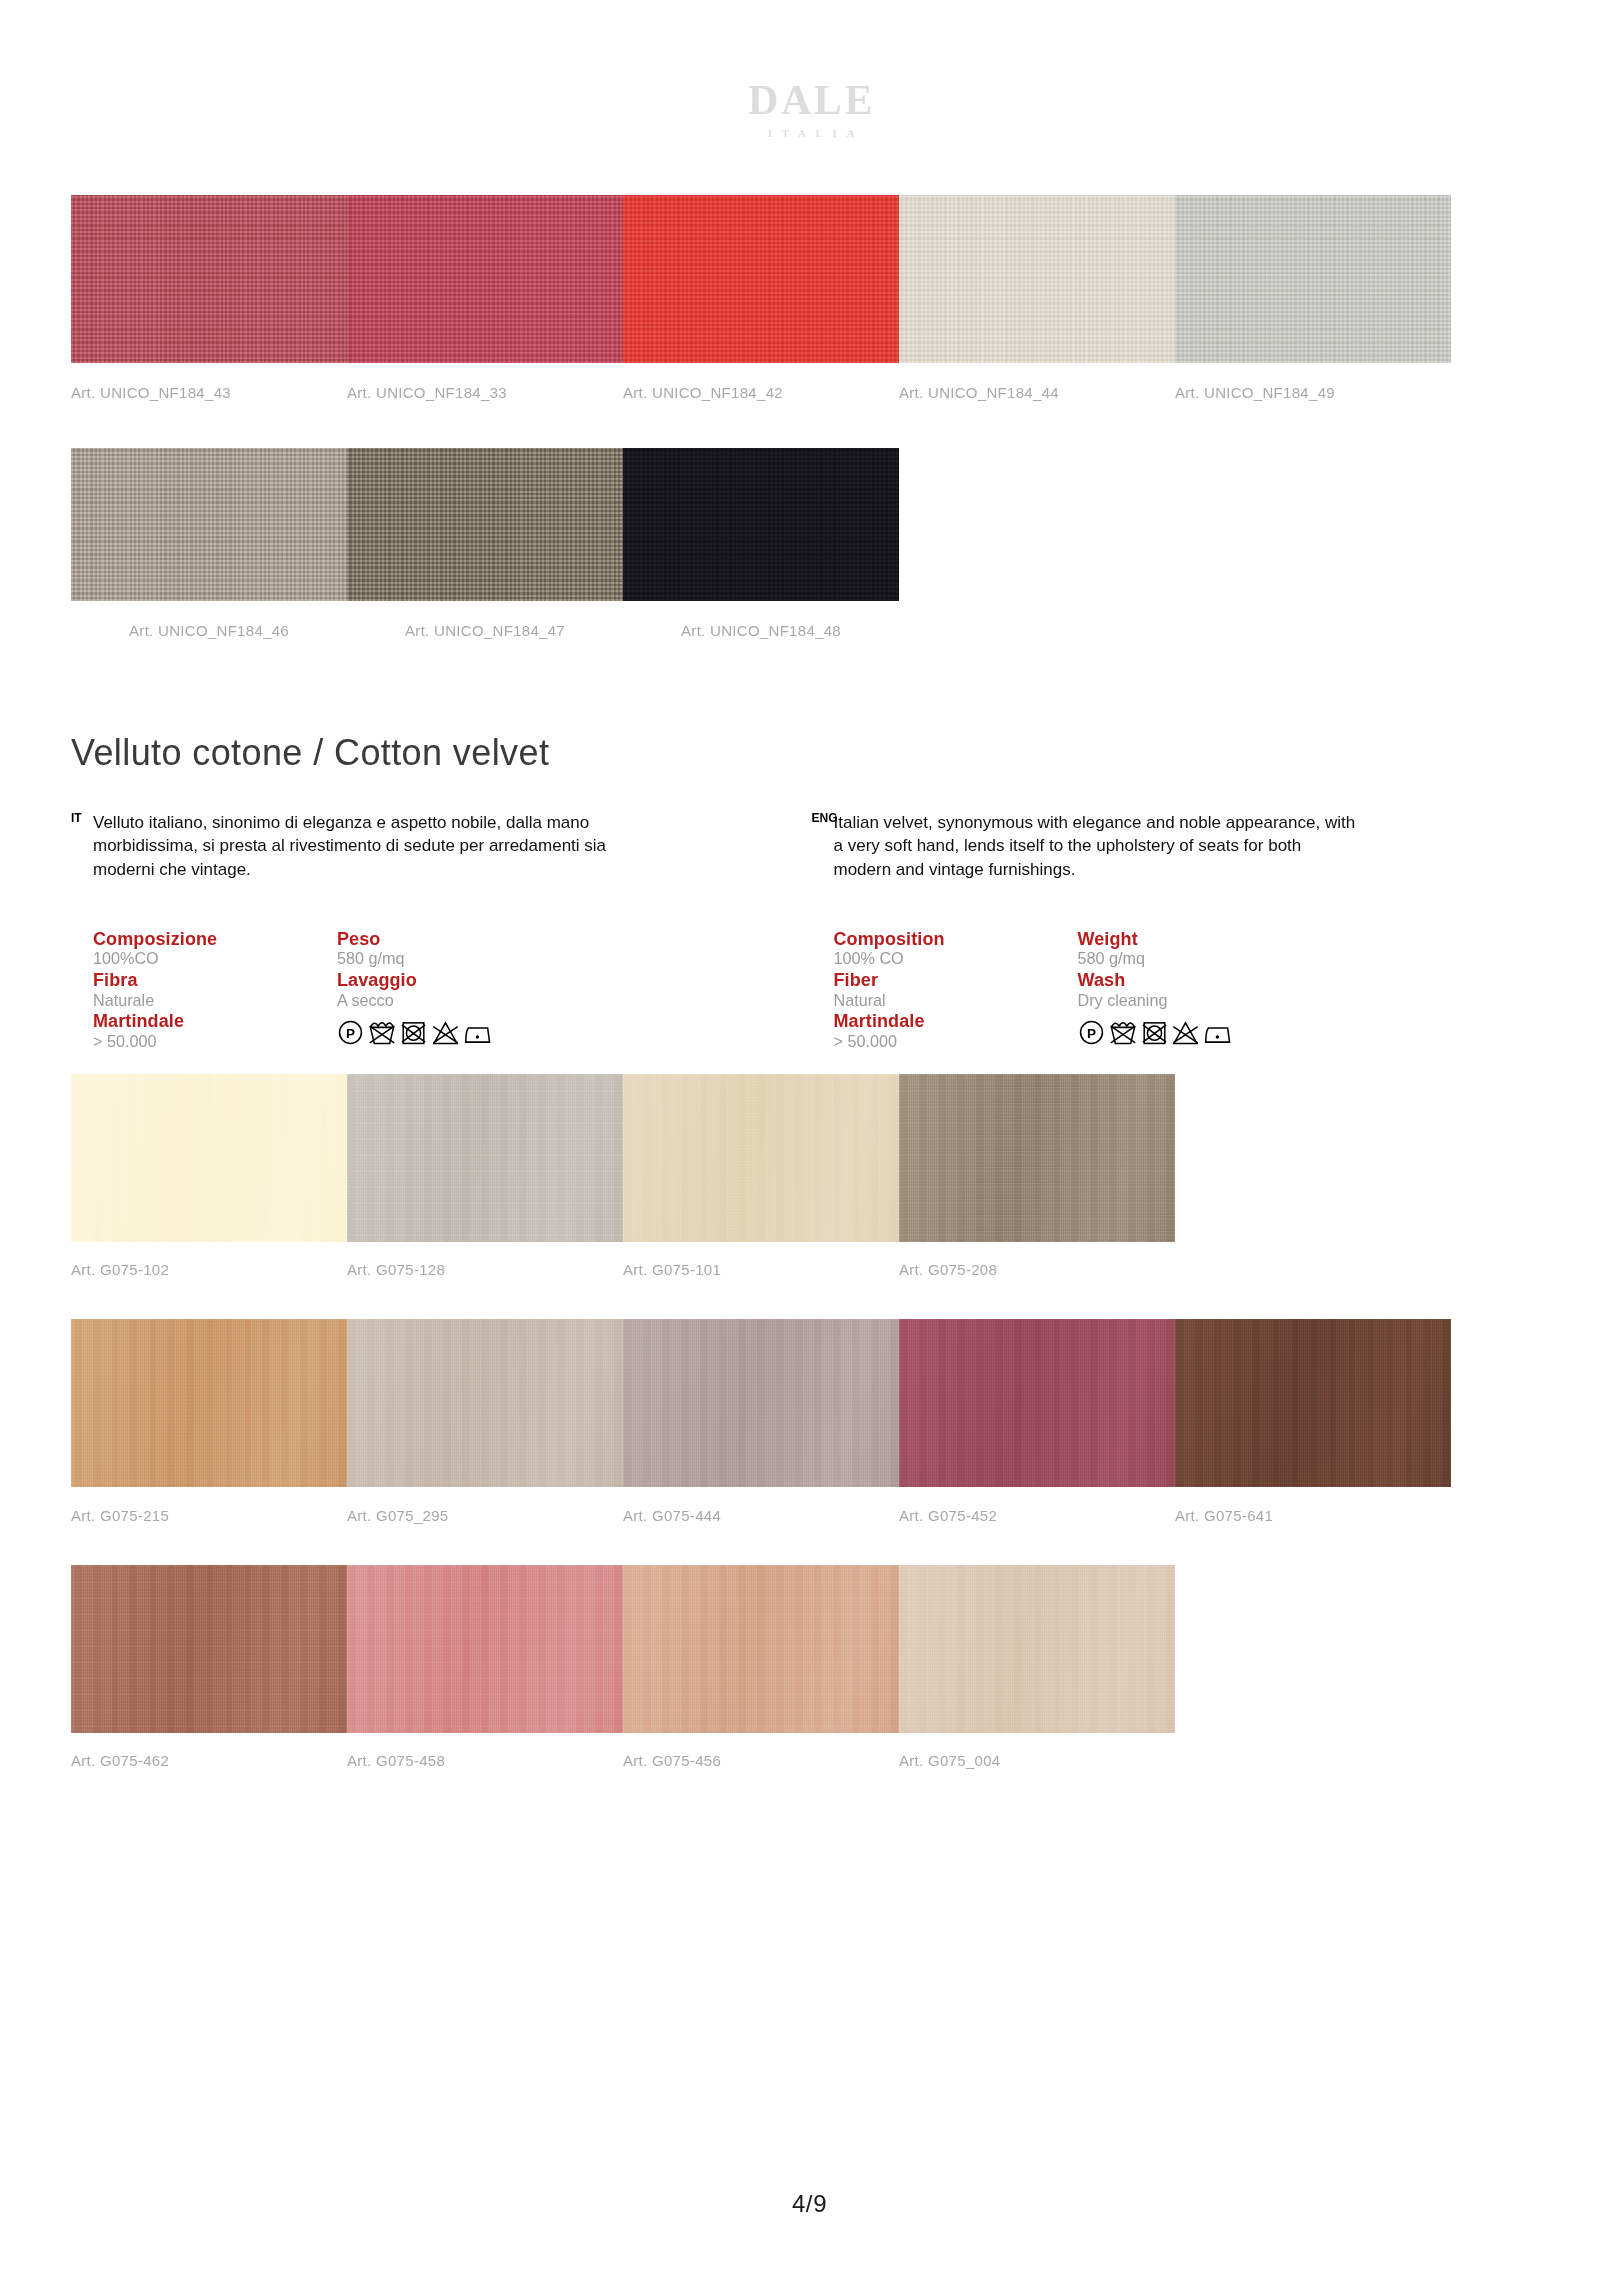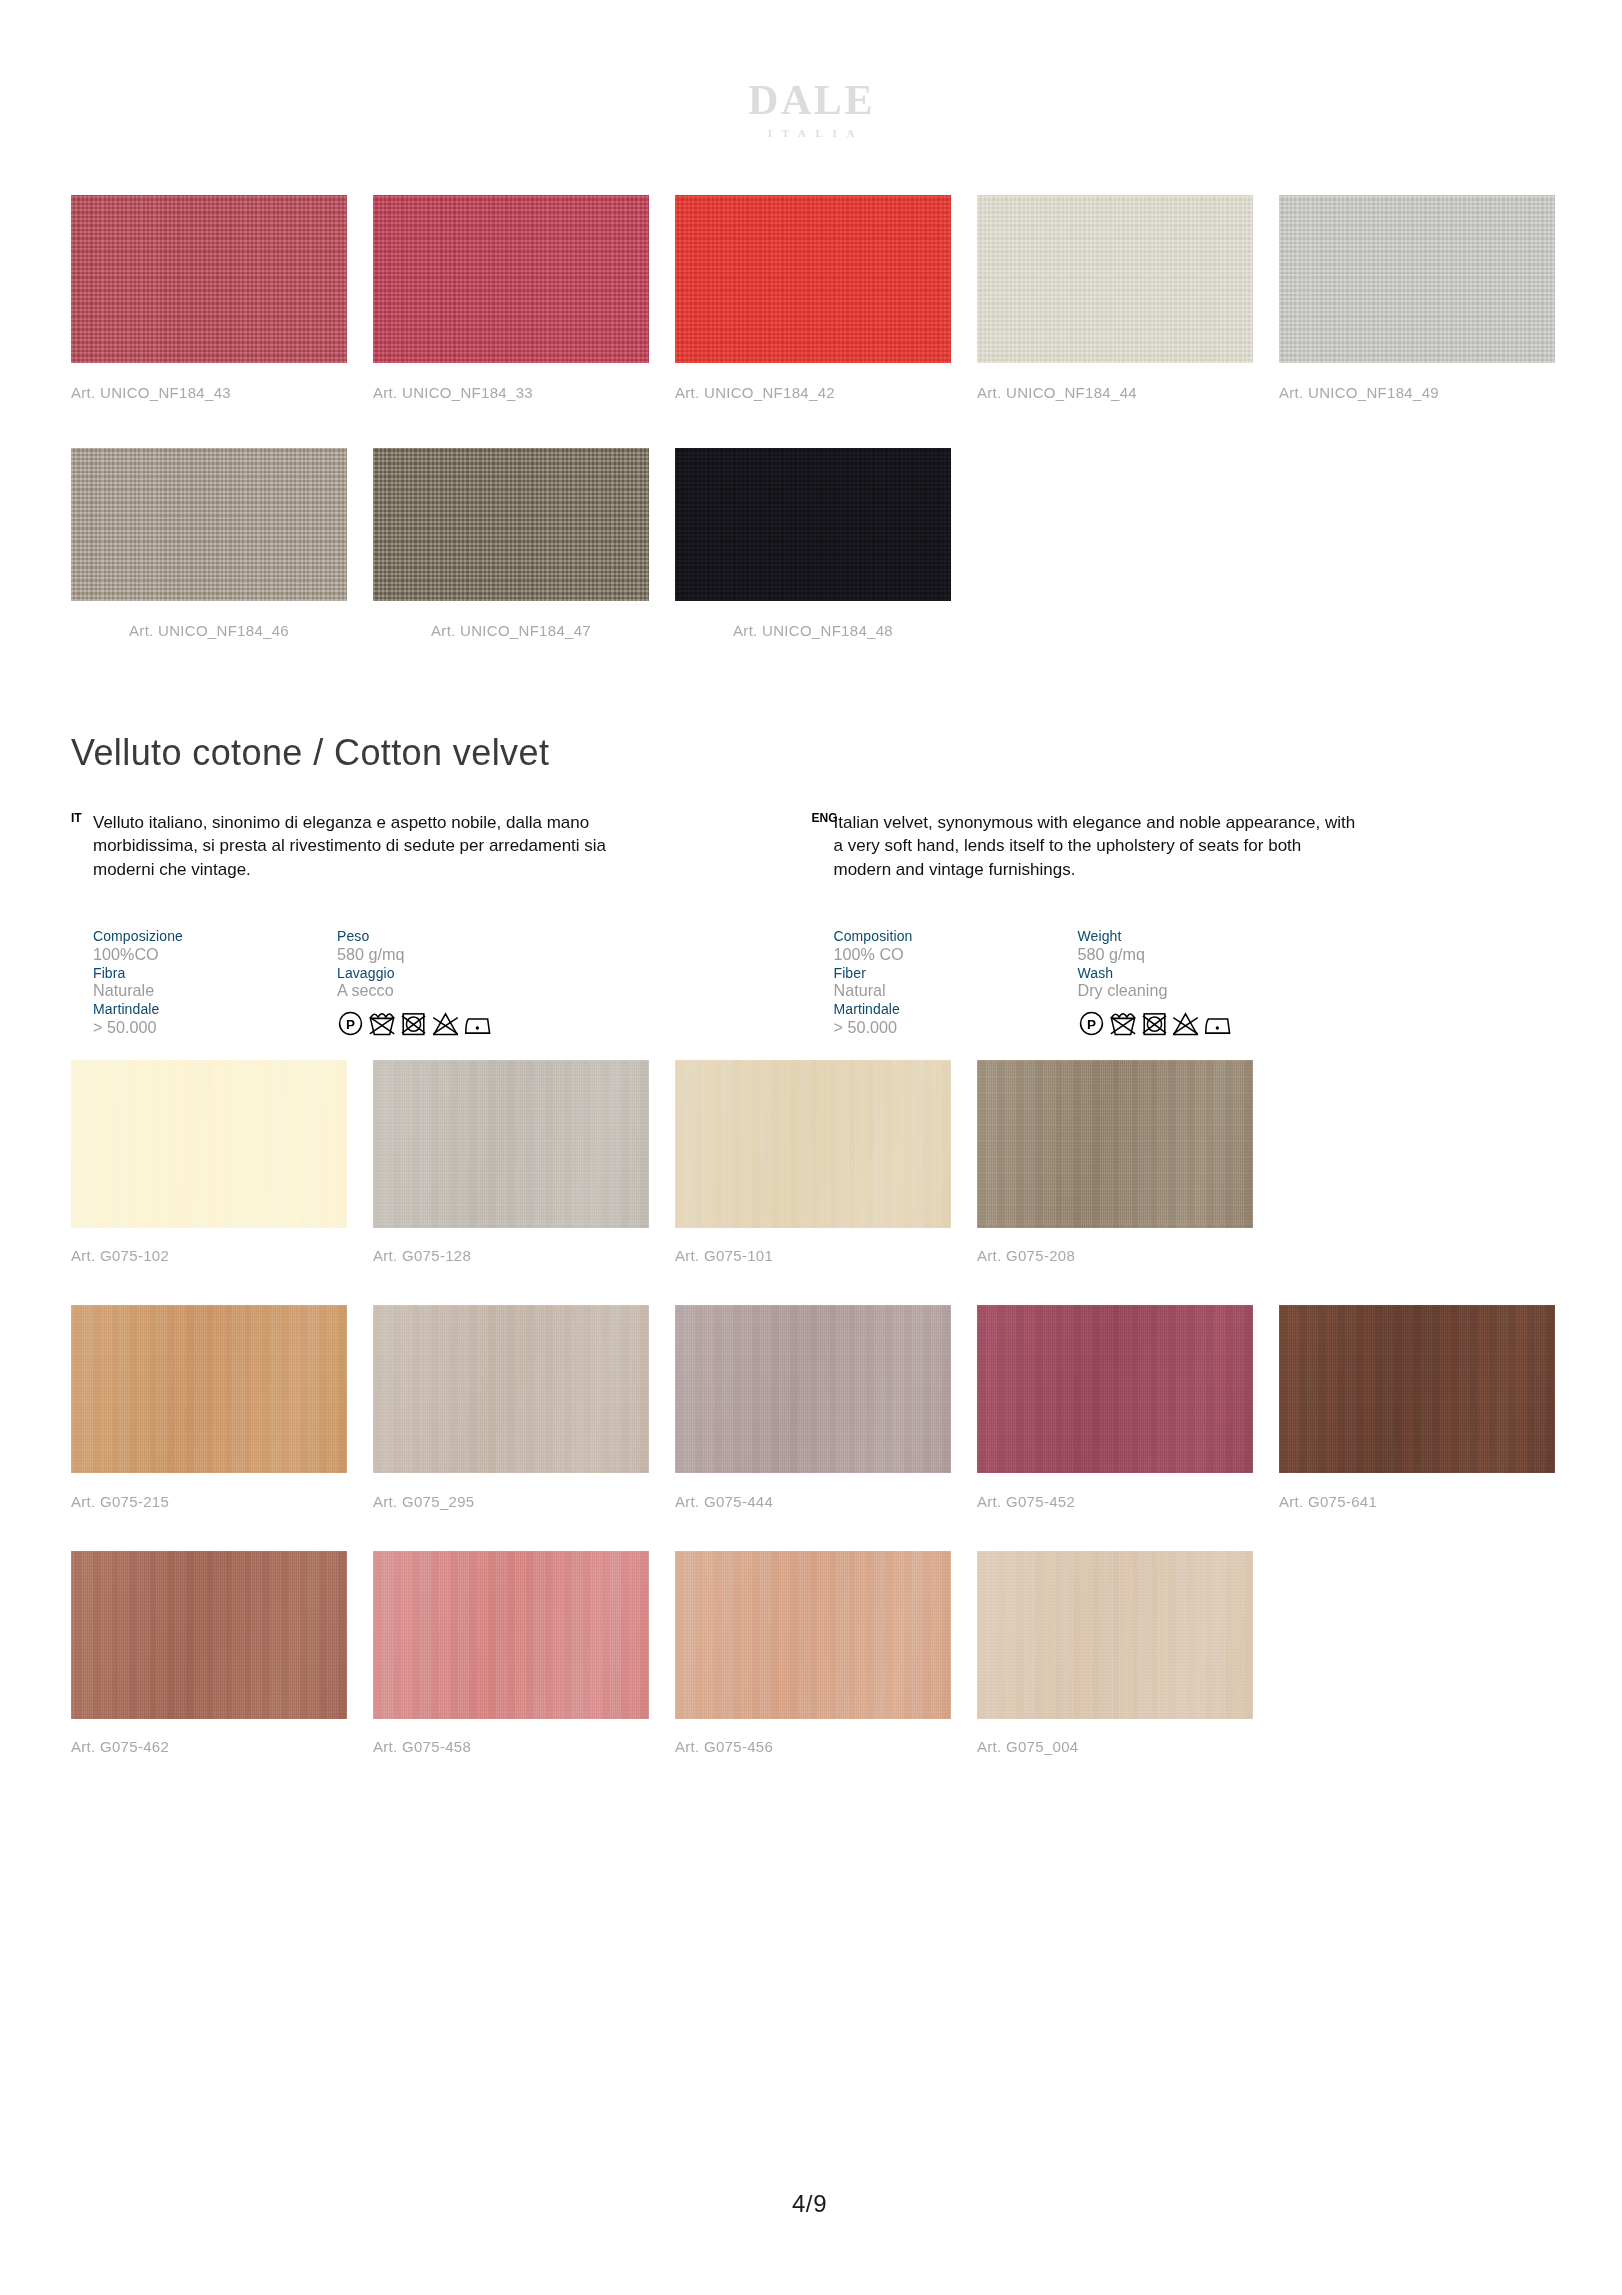--- a/index.html
+++ b/index.html
@@ -45,21 +45,20 @@
   }
 
   
   .sheet {
     padding: 0 71px;
     box-sizing: border-box;
   }
   .grid {
     display: grid;
     grid-template-columns: repeat(5, 276px);
-    column-gap: 26px;
   }
   .cell {
     width: 276px;
   }
   .swatch {
     width: 276px;
     position: relative;
     background-repeat: repeat;
     background-blend-mode: overlay;
   }
@@ -129,23 +128,23 @@
     display: flex;
     margin-top: 48px;
   }
   .specs-group {
     width: 855px;
     display: flex;
   }
   .specs-col { width: 244px; }
   .specs-col.narrow { width: 195px; }
   .spec-label {
-    font-size: 14px;
-    font-weight: 400;
-    color: #0c4a6e;
+    font-size: 18px;
+    font-weight: 700;
+    color: #b91c1c;
     line-height: 1.14;
     letter-spacing: 0.1px;
   }
   .spec-value {
     font-size: 16.2px;
     font-weight: 300;
     color: #9b9b9b;
     line-height: 1.2;
     margin-bottom: 1.3px;
   }

